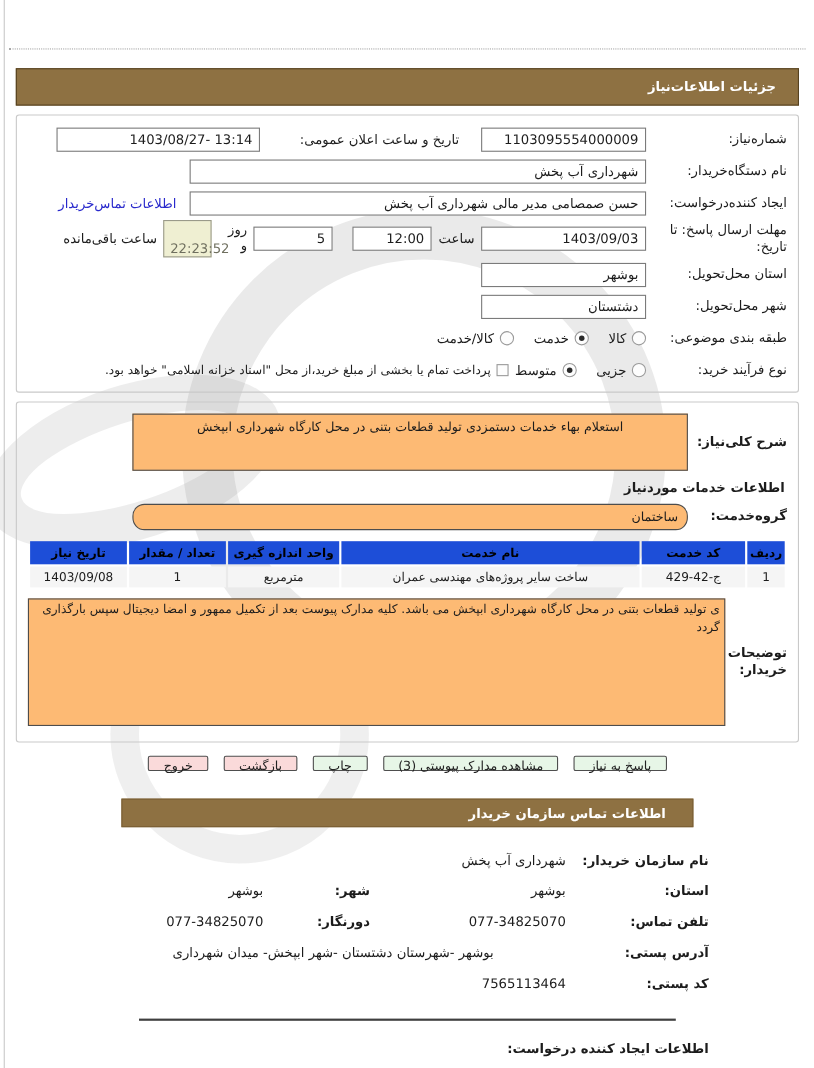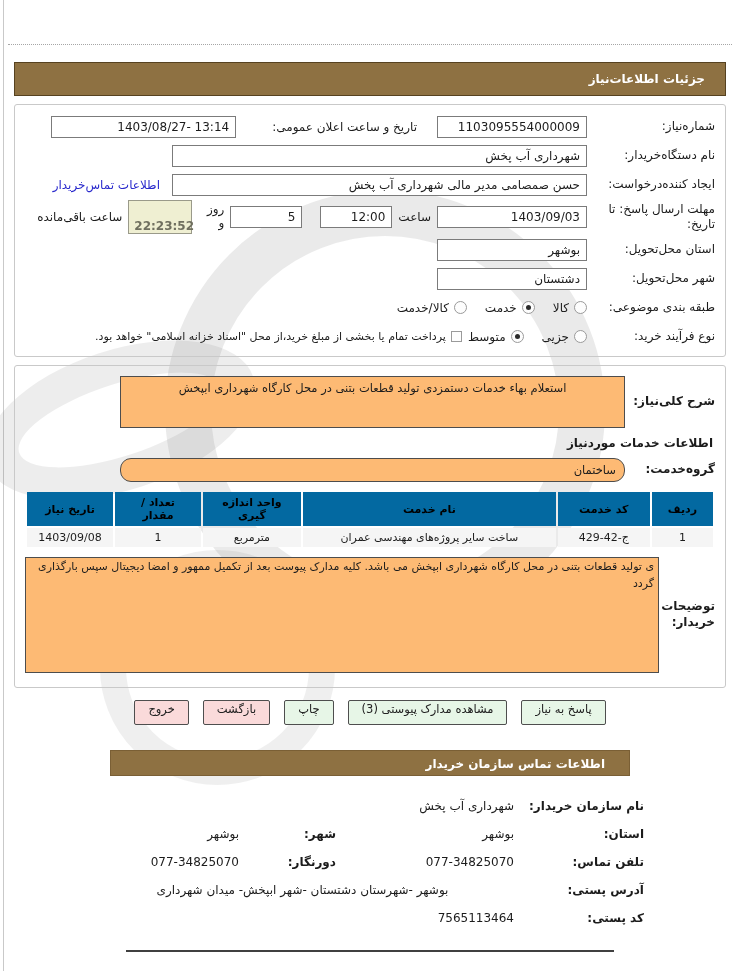--- a/index.html
+++ b/index.html
@@ -36,21 +36,21 @@
 
   .frow { display:flex; align-items:center; min-height:27px; margin-bottom:2px; gap:6px; }
   .flabel { flex:0 0 122px; color:#1c1c1c; line-height:1.25; }
   .ibox { border:1px solid #7b7b7b; background:#fff; height:22px; line-height:20px;
           padding:0 6px; font-size:12px; overflow:hidden; white-space:nowrap; }
   .num { direction:ltr; unicode-bidi:isolate; text-align:right; }
   .w150 { width:150px; } .w185 { width:185px; } .w72 { width:72px; } .w415 { width:415px; }
   .link { color:#2929cc; margin-right:6px; cursor:pointer; }
   .days-and { display:inline-block; width:26px; line-height:1.15; }
   .countdown { background:#efefd2; border:1px solid #9a9a8a; height:20px; line-height:18px;
-               padding:16px 5px; color:#6f6f5f; font-weight:bold; width:64px; text-align:center; }
+               padding:16px 5px; color:#6f6f5f; font-weight:normal; width:44px; text-align:center; }
 
   .optgroup { display:flex; align-items:center; gap:18px; }
   .opt { display:flex; align-items:center; gap:5px; cursor:pointer; }
   .radio { width:13px; height:13px; border:1px solid #9a9a9a; border-radius:50%;
            background:#fdfdfd; position:relative; flex:0 0 auto; }
   .radio.checked::after { content:""; position:absolute; top:3px; left:3px; width:5px; height:5px;
            border-radius:50%; background:#2b2b2b; }
   .checkbox { width:11px; height:11px; border:1px solid #9a9a9a; background:#fdfdfd; flex:0 0 auto; }
   .small { font-size:11px; }
 
@@ -58,25 +58,25 @@
   .brow { display:flex; margin-bottom:8px; }
   .blabel { flex:0 0 90px; font-weight:bold; align-self:center; line-height:1.3; }
   .blabel-narrow { flex:0 0 56px; }
   .tbox { border:1px solid #4d4d4d; background:#fdba74; font-size:11.5px; line-height:1.5; overflow:hidden; }
   .desc-box { width:505px; height:52px; text-align:center; padding:3px 8px; }
   .group-box { width:505px; height:24px; line-height:22px; padding:0 8px;border-radius:11px; }
   .notes-box { flex:1; height:116px; padding:1px 4px; font-size:11px; }
   .sec-heading { font-weight:bold; margin:2px 2px 8px; }
 
   table.svc { width:100%; border-collapse:separate; border-spacing:2px; margin:2px 0 8px; }
-  table.svc th { background:#0369a1; color:#000; font-size:11px; font-weight:bold; padding:4px 16px; }
+  table.svc th { background:#1d4ed8; color:#000; font-size:11px; font-weight:bold; padding:4px 2px; }
   table.svc td { background:#f5f5f5; font-size:11px; padding:3px 2px; text-align:center; }
 
   .btnrow { display:flex; justify-content:center; gap:14px; margin:12px 0 0; }
-  .btn { border:1px solid #4e4e4e; border-radius:2px; font-size:11.5px; height:25px;
+  .btn { border:1px solid #4e4e4e; border-radius:2px; font-size:11.5px; height:14px;
          line-height:17px; padding:0 13px; color:#222; cursor:pointer; white-space:nowrap; }
   .btn.green { background:#e7f6e7; }
   .btn.red { background:#fadada; }
 
   .contact { margin:16px 96px 0; }
   .crow { display:grid; grid-template-columns:118px 190px 85px 160px; align-items:center; min-height:28px; }
   .clabel { font-weight:bold; }
   .cval { padding-right:12px; }
   .cval-span { grid-column:2 / 5; padding-right:12px; text-align:center; }
 

